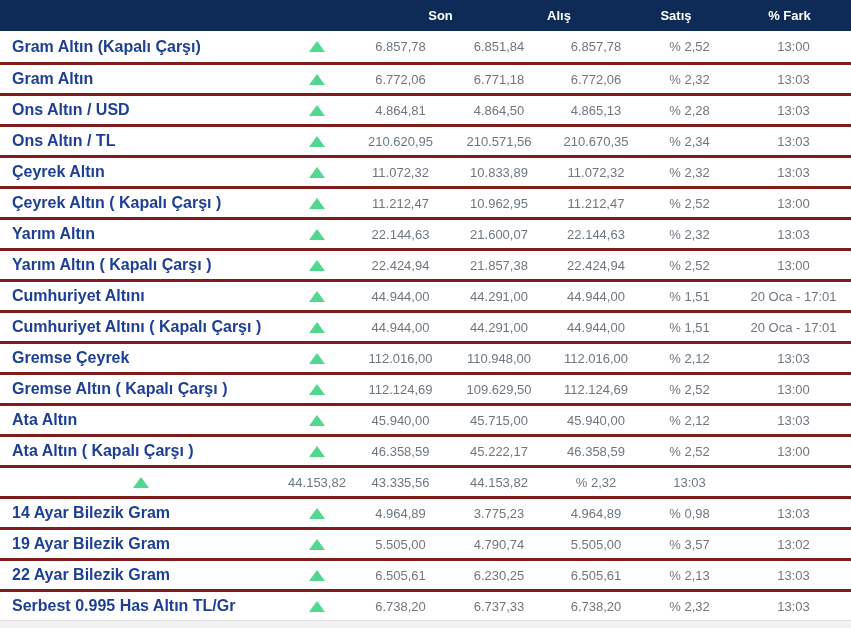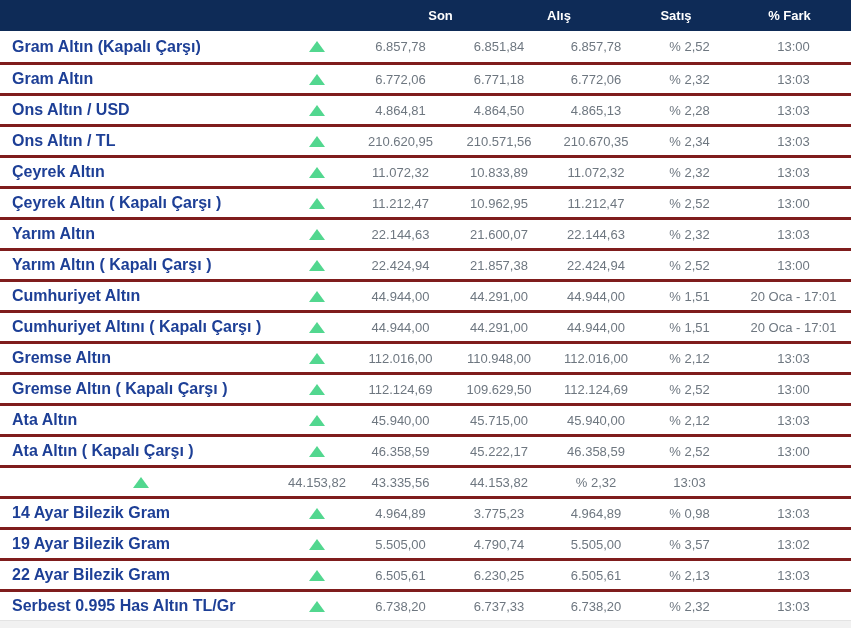--- a/index.html
+++ b/index.html
@@ -160,21 +160,21 @@
       <span class="tri-up"></span>
     </div>
     <div class="cell value">22.424,94</div>
     <div class="cell value">21.857,38</div>
     <div class="cell value">22.424,94</div>
     <div class="cell fark">% 2,52</div>
     <div class="cell tarih">13:00</div>
   </div>
 
   <div class="row">
-    <div class="cell name">Cumhuriyet Altın</div>
+    <div class="cell name">Cumhuriyet Altını</div>
     <div class="cell trend">
       <span class="tri-up"></span>
     </div>
     <div class="cell value">44.944,00</div>
     <div class="cell value">44.291,00</div>
     <div class="cell value">44.944,00</div>
     <div class="cell fark">% 1,51</div>
     <div class="cell tarih">20 Oca - 17:01</div>
   </div>
 
@@ -184,21 +184,21 @@
       <span class="tri-up"></span>
     </div>
     <div class="cell value">44.944,00</div>
     <div class="cell value">44.291,00</div>
     <div class="cell value">44.944,00</div>
     <div class="cell fark">% 1,51</div>
     <div class="cell tarih">20 Oca - 17:01</div>
   </div>
 
   <div class="row">
-    <div class="cell name">Gremse Altın</div>
+    <div class="cell name">Gremse Çeyrek</div>
     <div class="cell trend">
       <span class="tri-up"></span>
     </div>
     <div class="cell value">112.016,00</div>
     <div class="cell value">110.948,00</div>
     <div class="cell value">112.016,00</div>
     <div class="cell fark">% 2,12</div>
     <div class="cell tarih">13:03</div>
   </div>
 

